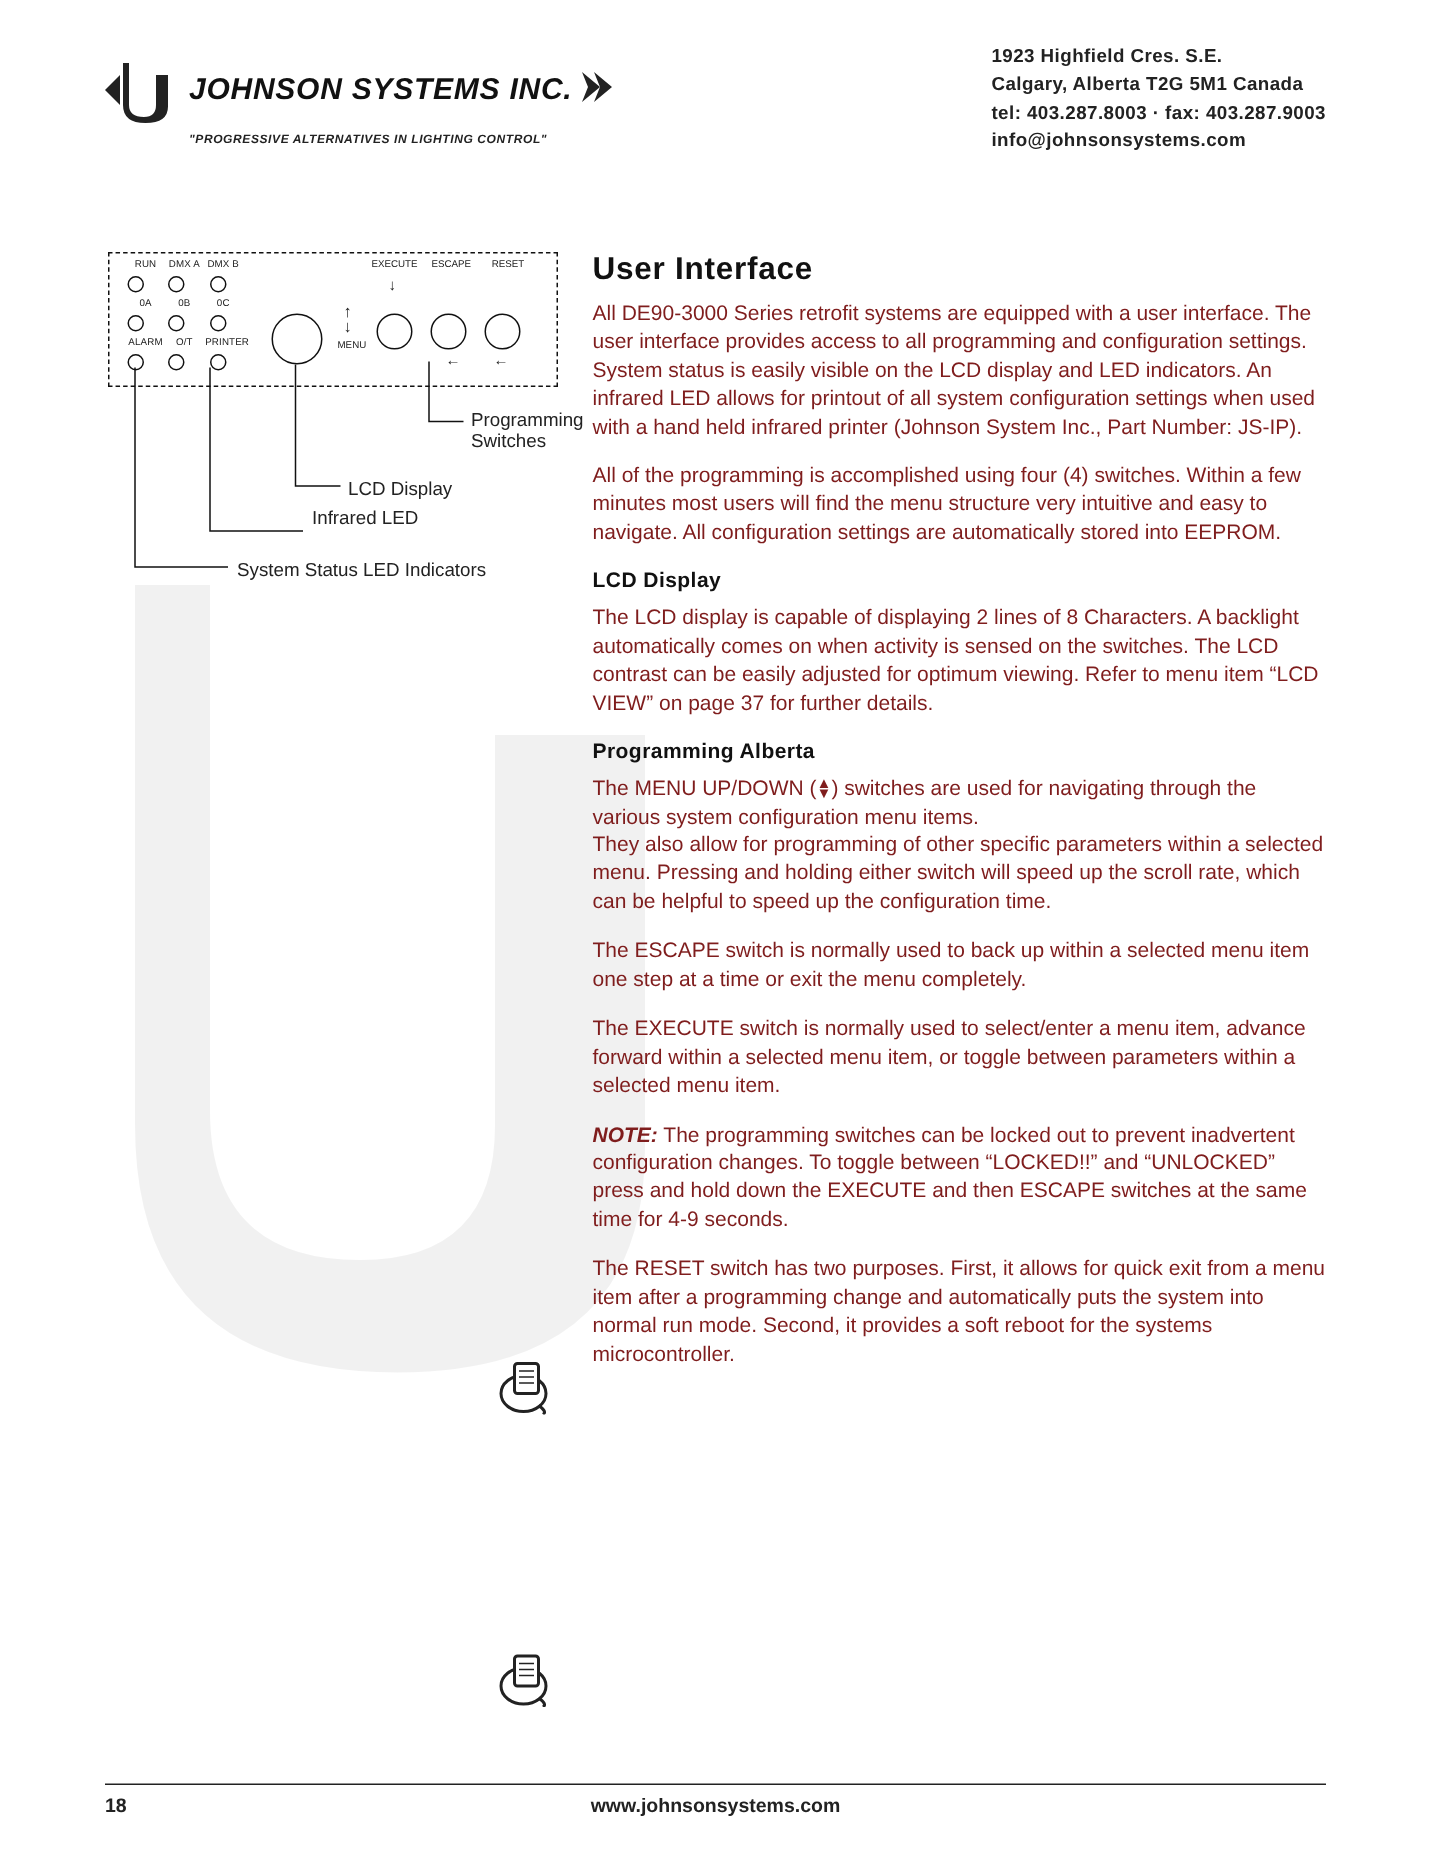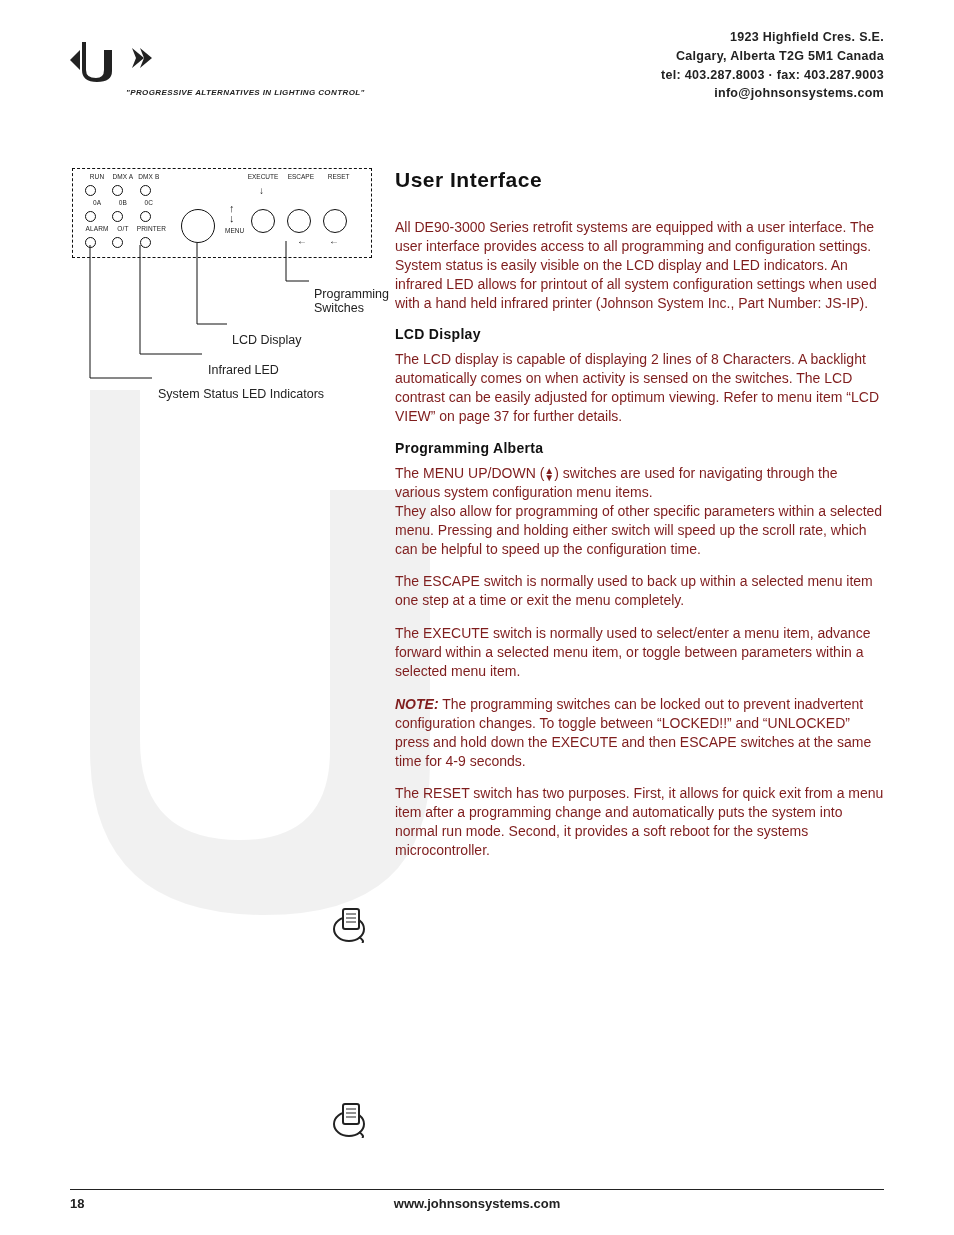--- a/index.html
+++ b/index.html
@@ -9,21 +9,21 @@
   
   .header { position: absolute; top: 28px; left: 70px; right: 70px; height: 90px; }
   .logo-block { position: absolute; left: 0; top: 8px; width: 350px; }
   .logo-row { display: flex; align-items: center; }
   .jsi-mark { width: 48px; height: 48px; position: relative; margin-right: 8px; }
   .jsi-mark svg { width: 48px; height: 48px; }
   .jsi-text { font-family: Arial, sans-serif; font-style: italic; font-weight: 900; font-size: 20px; letter-spacing: 0.5px; color: #111; }
   .jsi-chevron { display:inline-block; vertical-align: middle; margin-left:6px; }
   .jsi-chevron svg { width: 24px; height: 20px; }
   .logo-tagline { font-size: 8px; font-style: italic; font-weight: bold; letter-spacing: 0.4px; color: #222; margin-top: 4px; margin-left: 56px; }
-  .contact { position: absolute; right: 0; top: 0; text-align: right; font-family: Verdana, Arial, sans-serif; font-weight: bold; font-size: 12.5px; line-height: 1.5; letter-spacing: 0.3px; color: #222; }
+  .contact { position: absolute; right: 0; top: 0; text-align: left; font-family: Verdana, Arial, sans-serif; font-weight: bold; font-size: 12.5px; line-height: 1.5; letter-spacing: 0.3px; color: #222; }
 
   
   .leftcol { position: absolute; left: 72px; top: 168px; width: 300px; }
   .diagram-frame { width: 300px; height: 90px; border: 1.5px dashed #111; position: relative; box-sizing: border-box; }
   .led-row { position: absolute; left: 12px; font-size: 6.5px; letter-spacing: 0.1px; }
   .led-row.row1 { top: 4px; }
   .led-row.row2 { top: 30px; }
   .led-row.row3 { top: 56px; }
   .led-label { display: inline-block; width: 24px; text-align: center; }
   .led-circles { position: absolute; left: 12px; }
@@ -36,26 +36,26 @@
   .btn-row-labels span { display:inline-block; width: 36px; text-align:center; }
   .arrows { position: absolute; left: 156px; top: 34px; font-size: 11px; }
   .arrows span { display:block; line-height: 10px; }
   .small-label { position:absolute; font-size:6.5px; }
   .btn { position: absolute; width: 24px; height: 24px; border: 1.5px solid #111; border-radius: 50%; box-sizing: border-box; }
   .btn.b1 { left: 178px; top: 40px; }
   .btn.b2 { left: 214px; top: 40px; }
   .btn.b3 { left: 250px; top: 40px; }
   .btn-arrow { position:absolute; font-size:10px; }
 
-  .callout { position: relative; font-size: 12.5px; font-family: Arial, sans-serif; margin-top: 16px; }
+  .callout { position: relative; font-size: 12.5px; font-family: Arial, sans-serif; margin-top: 2px; }
   .c-line { stroke:#111; stroke-width:1; fill:none; }
 
   
   .maincol { position: absolute; left: 395px; top: 168px; width: 490px; }
-  h1.section-title { font-family: Verdana, Arial, sans-serif; font-weight: 900; font-size: 21px; letter-spacing: 0.5px; margin: 0 0 26px 0; color: #111; }
+  h1.section-title { font-family: Verdana, Arial, sans-serif; font-weight: 900; font-size: 21px; letter-spacing: 0.5px; margin: 0 0 7px 0; color: #111; }
   h2.sub { font-family: Verdana, Arial, sans-serif; font-weight: 900; font-size: 14px; letter-spacing: 0.3px; margin: 14px 0 8px 0; color: #111; }
   p.body { font-size: 14px; line-height: 1.35; margin: 0 0 14px 0; font-family: Arial, sans-serif; color: #7f1d1d; }
   .note-icon { position:absolute; left: 329px; width: 48px; }
   .note-icon svg { width: 40px; height: 40px; }
   .bi { font-weight: bold; font-style: italic; }
 
   
   .updown { display:inline-block; font-size: 10px; line-height: 7px; vertical-align: middle; }
 
   
@@ -79,20 +79,21 @@
 
   <div class="header">
     <div class="logo-block">
       <div class="logo-row">
         <span class="jsi-mark">
           <svg viewBox="0 0 48 48">
             <polygon points="0,24 10,14 10,34" fill="#222"></polygon>
             <path d="M16 6 L16 34 Q16 42 26 42 Q34 42 34 34 L34 14 L42 14 L42 35 Q42 46 27 46 Q12 46 12 34 L12 6 Z" fill="#222"></path>
           </svg>
         </span>
+        <span class="jsi-text">JOHNSON SYSTEMS INC.</span>
         <span class="jsi-chevron">
           <svg viewBox="0 0 24 20">
               <polygon points="0,0 12,10 0,20 4,10" fill="#222"></polygon>
               <polygon points="8,0 20,10 8,20 12,10" fill="#222"></polygon>
             </svg>
         </span>
       </div>
       <div class="logo-tagline">"PROGRESSIVE ALTERNATIVES IN LIGHTING CONTROL"</div>
     </div>
     <div class="contact">
@@ -166,28 +167,29 @@
       <path class="c-line" d="M 68 77 L 68 186 L 130 186"></path>
 
       <path class="c-line" d="M 18 77 L 18 210 L 80 210"></path>
     </svg>
 
     <div class="callout" style="position:absolute; left:242px; top:103px;">
       <span>Programming</span><br>
       <span>Switches</span>
     </div>
     <div class="callout" style="position:absolute; left:160px; top:149px;">LCD Display</div>
-    <div class="callout" style="position:absolute; left:136px; top:179px;">Infrared LED</div>
+    <div class="callout" style="position:absolute; left:136px; top:168px;">Infrared LED</div>
     <div class="callout" style="position:absolute; left:86px; top:203px;">System Status LED Indicators</div>
   </div>
 
   <div class="maincol">
     <h1 class="section-title">User Interface</h1>
 
     <p class="body">All DE90-3000 Series retrofit systems are equipped with a user interface. The user interface provides access to all programming and configuration settings. System status is easily visible on the LCD display and LED indicators. An infrared LED allows for printout of all system configuration settings when used with a hand held infrared printer (Johnson System Inc., Part Number: JS-IP).</p>
+    <p class="body">All of the programming is accomplished using four (4) switches. Within a few minutes most users will find the menu structure very intuitive and easy to navigate. All configuration settings are automatically stored into EEPROM.</p>
 
     <h2 class="sub">LCD Display</h2>
     <p class="body">The LCD display is capable of displaying 2 lines of 8 Characters. A backlight automatically comes on when activity is sensed on the switches. The LCD contrast can be easily adjusted for optimum viewing. Refer to menu item “LCD VIEW” on page 37 for further details.</p>
 
     <h2 class="sub">Programming Alberta</h2>
     <p class="body">
       <span>The MENU UP/DOWN (</span><span class="updown">▲<br>▼</span><span>) switches are used for navigating through the various system configuration menu items.</span><br>
       <span>They also allow for programming of other specific parameters within a selected menu. Pressing and holding either switch will speed up the scroll rate, which can be helpful to speed up the configuration time.</span>
     </p>
     <p class="body">The ESCAPE switch is normally used to back up within a selected menu item one step at a time or exit the menu completely.</p>

